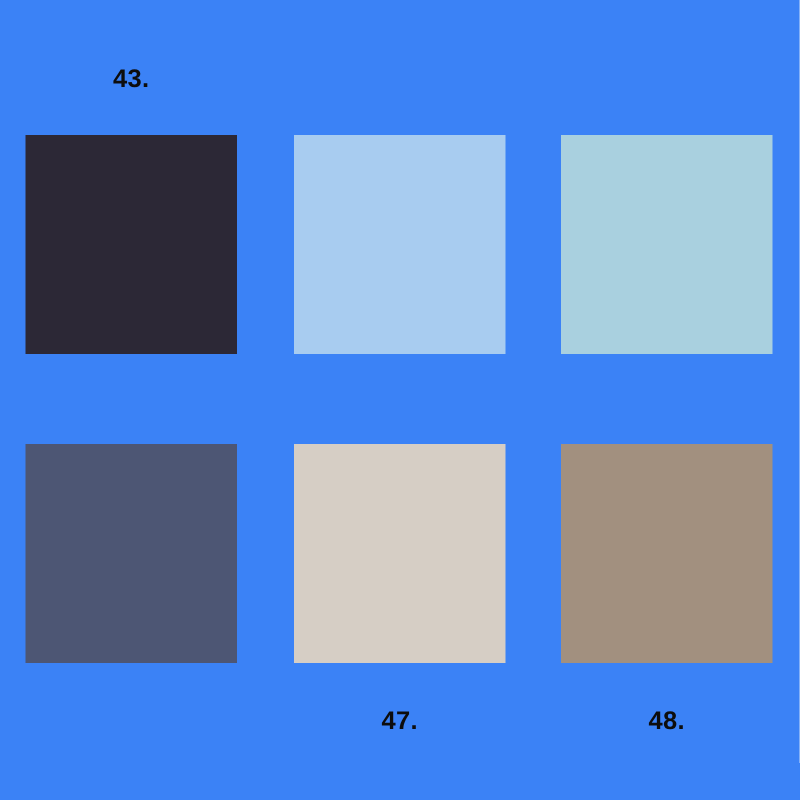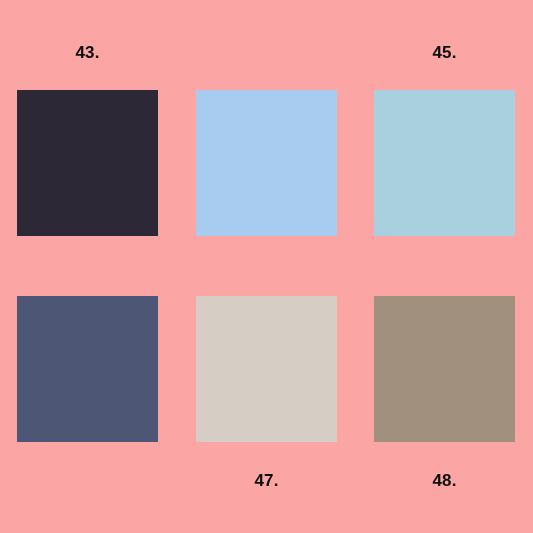--- a/index.html
+++ b/index.html
@@ -76,28 +76,25 @@
   .chip-bot-3 { grid-column: 6; grid-row: 6; }
 
   
   .label-bot-1 { grid-column: 2; grid-row: 8; }
   .label-bot-2 { grid-column: 4; grid-row: 8; }
   .label-bot-3 { grid-column: 6; grid-row: 8; text-align: center; }
 </style>
 </head>
 <body style="background-color: rgb(255, 255, 255);">
 
-<div id="swatch-board" style="background-color: #fca5a5;">
+<div id="swatch-board" style="background-color: #3b82f6;">
   <div class="swatch-grid">
 
     <div class="cell label-top-1">
       <div class="swatch-label" style="color: rgb(13, 13, 13);">43.</div>
-    </div>
-    <div class="cell label-top-3">
-      <div class="swatch-label" style="color: rgb(13, 13, 13);">45.</div>
     </div>
 
     <div class="cell chip-top-1">
       <div class="swatch-chip" style="background-color: rgb(44, 40, 54);"></div>
     </div>
     <div class="cell chip-top-2">
       <div class="swatch-chip" style="background-color: rgb(168, 204, 240);"></div>
     </div>
     <div class="cell chip-top-3">
       <div class="swatch-chip" style="background-color: rgb(169, 208, 223);"></div>

